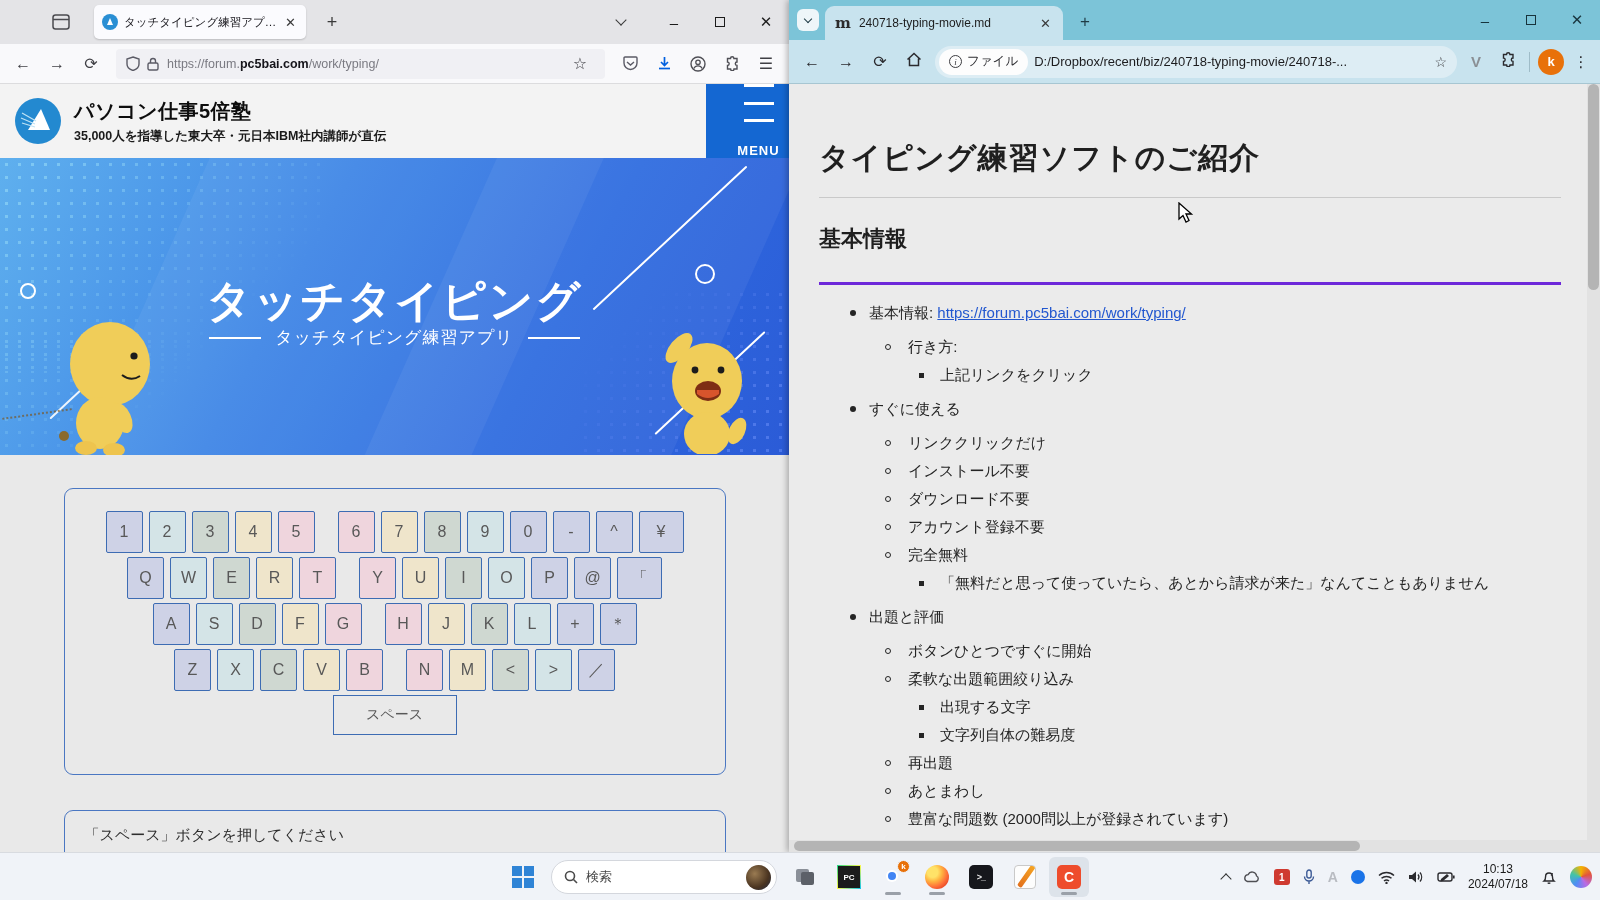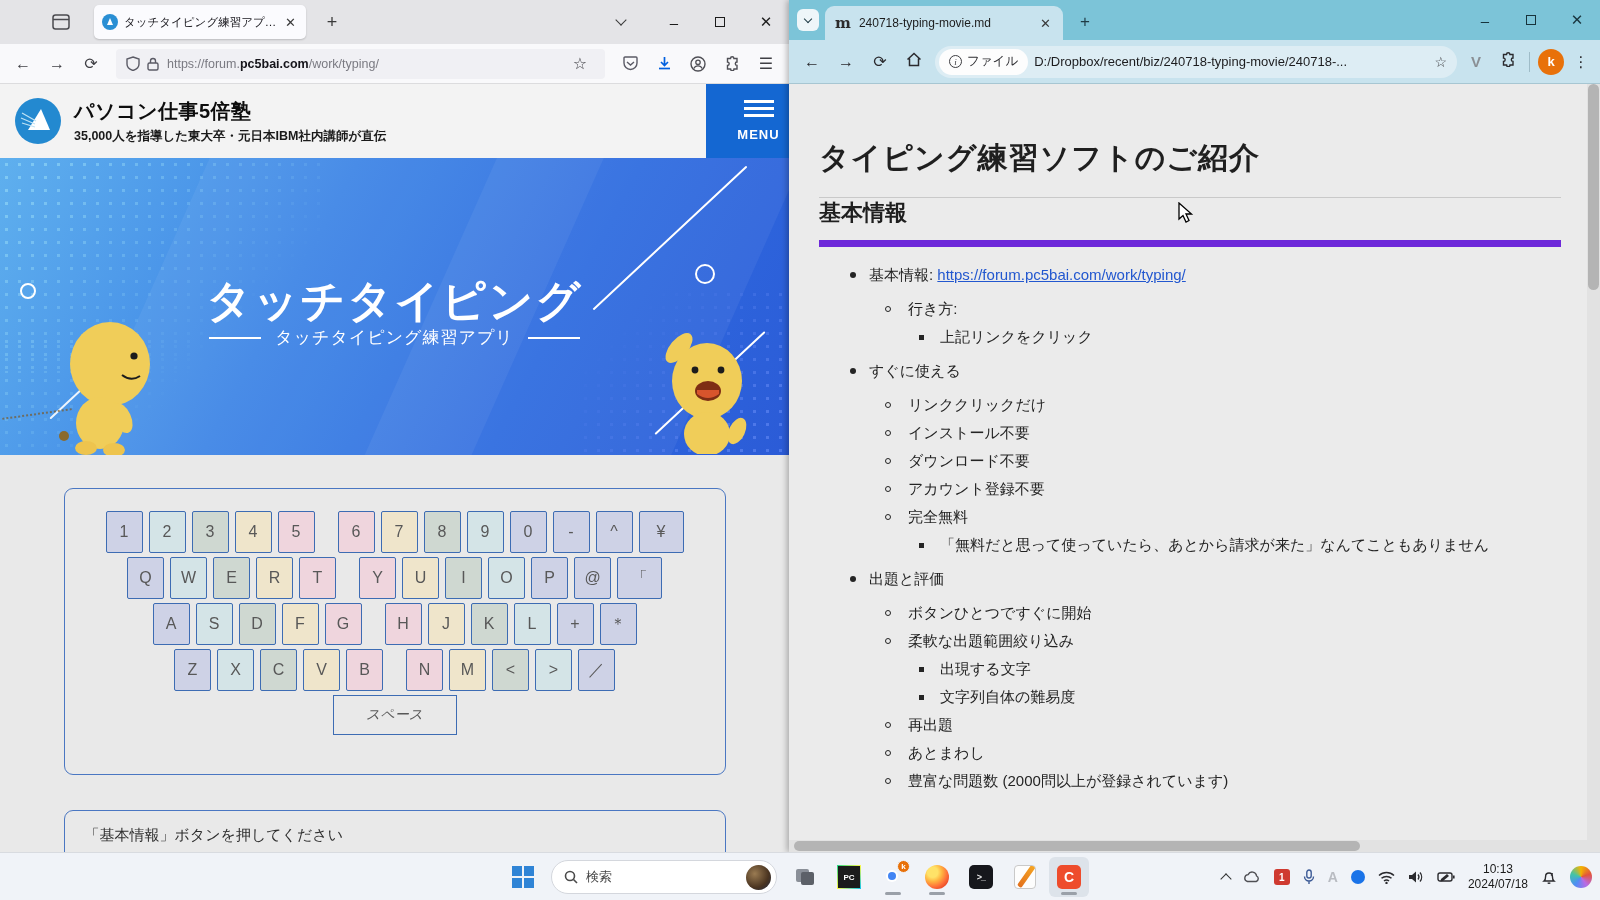--- a/index.html
+++ b/index.html
@@ -28,21 +28,21 @@
   .fx-url { flex:1; font-size:12.5px; color:#7a7a82; margin-left:8px; white-space:nowrap; overflow:hidden; }
   .fx-url b { color:#15141a; font-weight:700; }
   .dl-ico { color:#0060df !important; font-weight:bold; }
   
   .fx-content { height:768px; background:#e9e9e9; overflow:hidden; position:relative; }
   .site-header { height:74px; background:#f3f3f3; display:flex; align-items:center; }
   .site-logo { width:48px; height:48px; margin-left:14px; flex:none; }
   .site-titles { margin-left:12px; flex:1; }
   .site-title { font-size:20px; font-weight:700; color:#0d0d0d; letter-spacing:.5px; }
   .site-sub { font-size:12.5px; font-weight:700; color:#1a1a1a; margin-top:3px; }
-  .menu-btn { width:83px; height:74px; background:#1467d2; display:flex; flex-direction:column; align-items:center; justify-content:center; gap:4px;padding-left:22px; }
+  .menu-btn { width:83px; height:74px; background:#1467d2; display:flex; flex-direction:column; align-items:center; justify-content:space-between; gap:4px;padding-left:22px; }
   .menu-bar { width:30px; height:3px; background:#fff; }
   .menu-label { color:#fff; font-size:13px; letter-spacing:1px; margin-top:6px; font-weight:600; }
   .hero { height:297px; position:relative; overflow:hidden;
     background:linear-gradient(118deg,#5fb0ee 0%,#3f86e6 38%,#2f6ce0 68%,#2b5bd7 100%); }
   .hero-stripe { position:absolute; width:360px; height:600px; background:rgba(255,255,255,.055); transform:rotate(24deg); }
   .hs1 { left:160px; top:-150px; } .hs2 { left:430px; top:-120px; width:280px; }
   .dots { position:absolute; background-image:radial-gradient(circle,rgba(170,235,250,.8) 1.8px,transparent 2px); background-size:13px 13px; -webkit-mask-image:linear-gradient(135deg,#000 10%,transparent 75%); mask-image:linear-gradient(135deg,#000 10%,transparent 75%); }
   .d1 { left:0; top:0; width:330px; height:215px; opacity:.55; }
   .d2 { right:0; top:130px; width:210px; height:170px; background-image:radial-gradient(circle,rgba(90,130,240,.9) 1.8px,transparent 2px); -webkit-mask-image:linear-gradient(315deg,#000 20%,transparent 80%); mask-image:linear-gradient(315deg,#000 20%,transparent 80%); opacity:.8; }
   .d3 { left:0; bottom:0; width:200px; height:120px; opacity:.35; }
@@ -60,21 +60,21 @@
   .mascot { position:absolute; }
   .masc-l { left:48px; top:160px; }
   .masc-r { left:655px; top:168px; }
   .trail { position:absolute; left:2px; top:255px; width:70px; border-bottom:2px dotted #7a5a2a; transform:rotate(-8deg); opacity:.7; }
   .panel { width:662px; margin:33px auto 0; border:1.6px solid #4a77c2; border-radius:9px; background:#e9e9e9; }
   .kb-panel { height:287px; padding-top:22px; }
   .kb-row { display:flex; justify-content:center; gap:6px; margin-bottom:4px; }
   .kb-key { width:37px; height:42px; border:1.3px solid #3d6cb3; border-radius:2px; display:flex; align-items:center; justify-content:center; font-size:16px; color:#585858; }
   .kb-key.wide { width:45px; }
   .kb-split { width:11px; }
-  .kb-space-row { display:flex; justify-content:center; margin-top:4px;font-style:italic; }
+  .kb-space-row { display:flex; justify-content:center; margin-top:4px; }
   .kb-space { width:124px; height:40px; border:1.3px solid #3d6cb3; display:flex; align-items:center; justify-content:center; font-size:14px; color:#585858; background:#e9e9e9; }
   .prompt-panel { height:80px; margin-top:35px; padding:15px 20px; }
   .prompt-text { font-size:15px; color:#2e2e2e; }
 
   
   #chrome-window { position:absolute; left:789px; top:0; width:811px; height:852px; background:#ebebeb; box-shadow:-2px 0 6px rgba(0,0,0,.28); }
   .cr-tabstrip { height:40px; background:#7cc4d8; display:flex; align-items:flex-end; }
   .cr-tabsearch { width:22px; height:22px; background:#eef6f9; border-radius:6px; margin:0 6px 9px 8px; display:flex; align-items:center; justify-content:center; }
   .cr-tabsearch .chev { width:6px; height:6px; border-color:#1f3b45; margin-top:-2px; }
   .cr-tab { width:238px; height:34px; background:#c8e3ee; border-radius:9px 9px 0 0; display:flex; align-items:center; padding:0 10px; }
@@ -90,21 +90,21 @@
   .scheme-label { font-size:12.5px; color:#2c2c30; }
   .cr-url { flex:1; font-size:13px; color:#1c1c1e; white-space:nowrap; overflow:hidden; }
   .cr-star { font-size:14px; color:#3c3c40; margin:0 10px; }
   .v-ext { font-weight:700; font-size:15px; color:#8a8f94; width:22px; text-align:center; }
   .cr-divider { width:1px; height:20px; background:#9fbcc8; }
   .cr-avatar { width:26px; height:26px; border-radius:50%; background:#e8710a; color:#fff; font-size:13px; font-weight:700; display:flex; align-items:center; justify-content:center; }
   .cr-kebab { font-size:15px; color:#2a2a2e; width:18px; text-align:center; }
   .cr-content { position:relative; height:768px; background:#ebebeb; overflow:hidden; }
   .doc { position:absolute; left:0; top:0; right:13px; bottom:12px; padding:40px 26px 0 30px; overflow:hidden; }
   .doc h1 { font-size:30px; font-weight:700; color:#1f1f1f; margin-top:14px; padding-bottom:18px; border-bottom:1px solid #c9c9c9; letter-spacing:1px; }
-  .doc h2 { font-size:22px; font-weight:700; color:#1f1f1f; padding-bottom:12px; border-bottom:7px solid #6d28d9; }
+  .doc h2 { font-size:22px; font-weight:700; color:#1f1f1f; margin-top:26px; padding-bottom:28px; border-bottom:3px solid #6d28d9; }
   .md-list { margin-top:16px; }
   .md-item { position:relative; font-size:15px; color:#242424; line-height:23px; margin-bottom:5px; }
   .md-item .marker { position:absolute; top:9px; }
   .lvl1 { padding-left:50px; margin-top:11px; margin-bottom:11px; }
   .lvl1 .marker { left:31px; width:6px; height:6px; border-radius:50%; background:#242424; }
   .lvl2 { padding-left:89px; }
   .lvl2 .marker { left:66px; width:6px; height:6px; border-radius:50%; border:1.4px solid #242424; background:transparent; }
   .lvl3 { padding-left:121px; }
   .lvl3 .marker { left:100px; width:5px; height:5px; background:#242424; top:10px; }
   .md-item a { color:#2257cf; text-decoration:underline; }
@@ -346,21 +346,21 @@
             <span class="kb-key" style="background: rgb(212, 228, 231);">&gt;</span>
             <span class="kb-key" style="background: rgb(206, 210, 230);">／</span>
           </div>
           <div class="kb-space-row">
             <span class="kb-space">スペース</span>
           </div>
         </div>
       <div class="kb-space-holder"></div>
 
       <div class="panel prompt-panel">
-        <div class="prompt-text">「基本情報」ボタンを押してください</div>
+        <div class="prompt-text">「スペース」ボタンを押してください</div>
       </div>
     </div>
   </div>
 
   <div id="chrome-window">
     <div class="cr-tabstrip">
       <span class="cr-tabsearch">
           <span class="chev"></span>
         </span>
       <div class="cr-tab">

